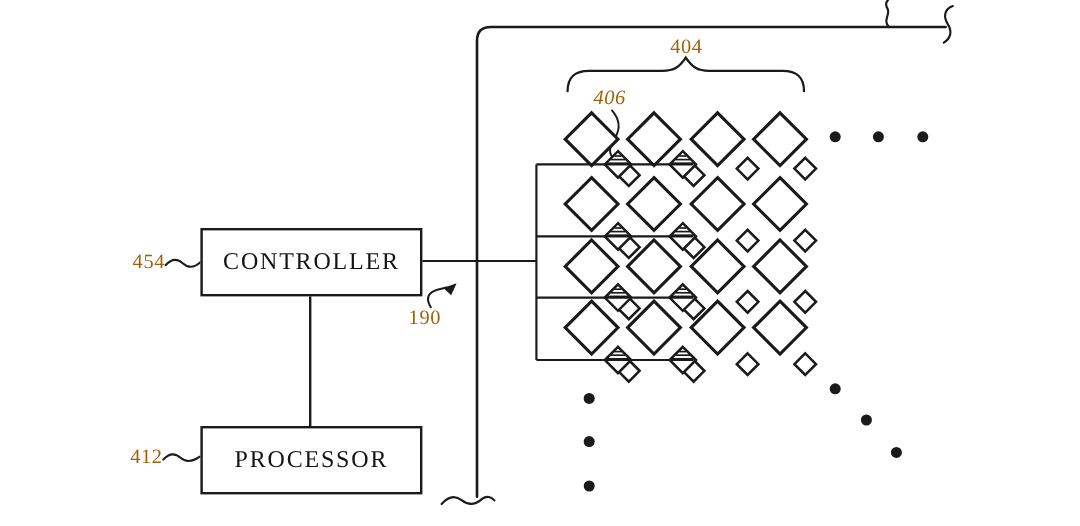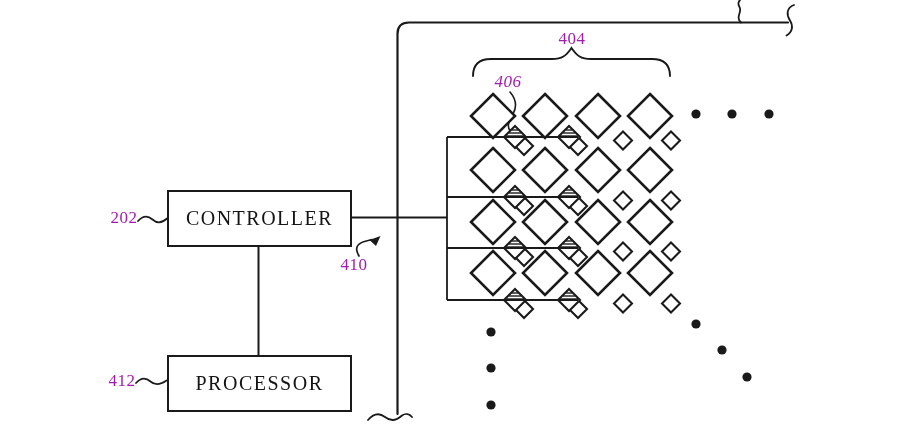--- a/index.html
+++ b/index.html
@@ -3,21 +3,21 @@
 <meta charset="utf-8">
 <style>
   html,body{margin:0;padding:0;background:#fff;}
   #stage{
     position:relative;width:900px;height:438px;background:#fff;overflow:hidden;
     font-family:"Liberation Serif","DejaVu Serif",serif;color:#1a1a1a;
   }
   #diagram-svg{position:absolute;left:0;top:0;}
   .ref-label{
     position:absolute;transform:translate(-50%,-50%);
-    font-size:17px;letter-spacing:0.5px;color:#a21caf;white-space:nowrap;
+    font-size:17px;letter-spacing:0.5px;color:#a16207;white-space:nowrap;
     user-select:none;
   }
   .block-box{
     position:absolute;border:2px solid #1a1a1a;background:#fff;
     display:flex;align-items:center;justify-content:center;
     font-size:20px;letter-spacing:1.5px;color:#141414;
   }
   #controller-box{left:167px;top:190px;width:181px;height:53px;}
   #processor-box{left:167px;top:355px;width:181px;height:53px;}
   #lbl-404{left:572px;top:39px;}
@@ -144,16 +144,16 @@
 
   <div id="processor-box" class="block-box">
     <span>PROCESSOR</span>
   </div>
   <div id="controller-box" class="block-box">
     <span>CONTROLLER</span>
   </div>
 
   <div id="lbl-404" class="ref-label">404</div>
   <div id="lbl-406" class="ref-label">406</div>
-  <div id="lbl-408" class="ref-label">202</div>
-  <div id="lbl-410" class="ref-label">410</div>
+  <div id="lbl-408" class="ref-label">454</div>
+  <div id="lbl-410" class="ref-label">190</div>
   <div id="lbl-412" class="ref-label">412</div>
 </div>
 
 </body></html>

